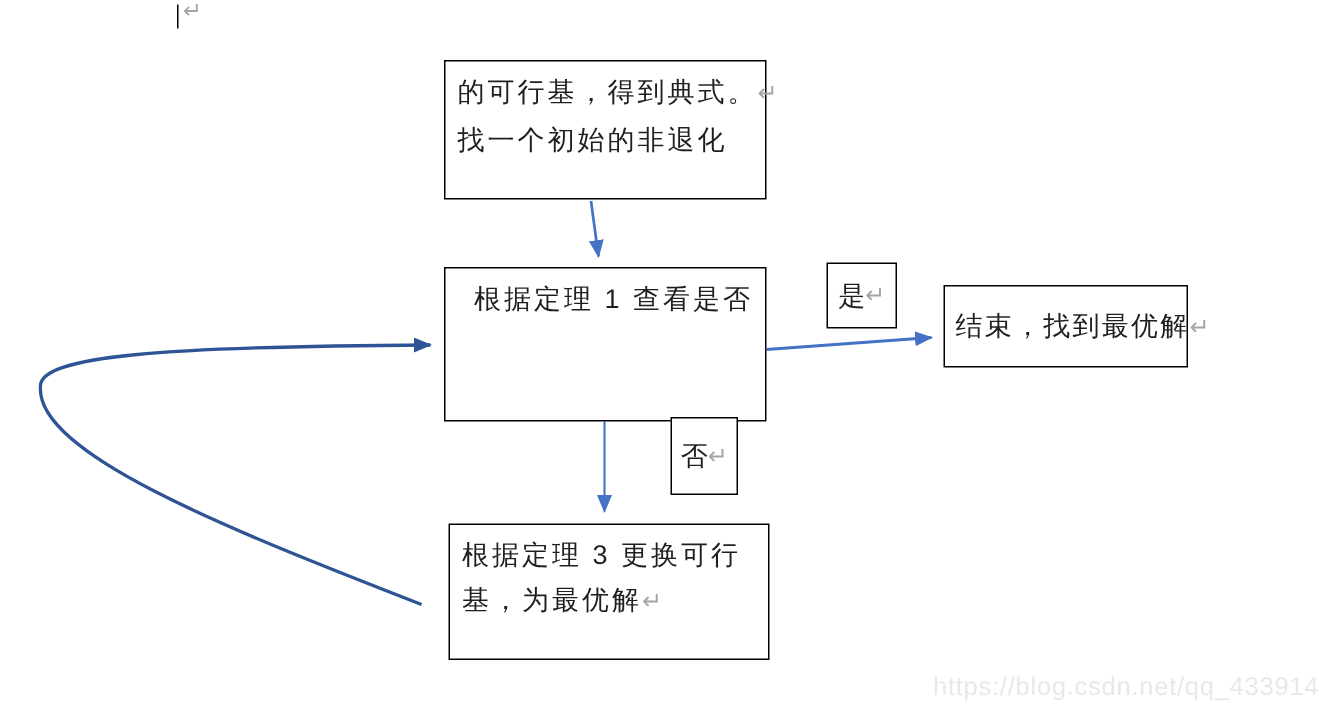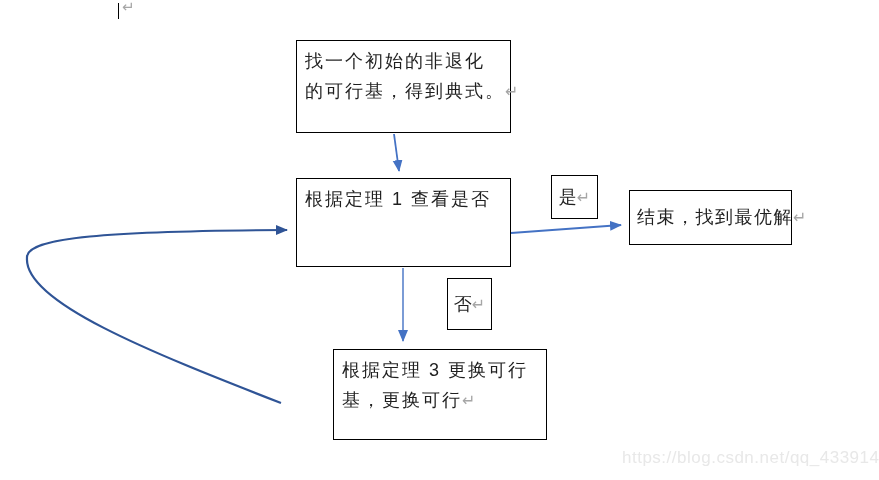--- a/index.html
+++ b/index.html
@@ -95,42 +95,42 @@
 
     <path d="M403,268 L403,341" fill="none" stroke-width="1.4" marker-end="url(#arrow-light)" stroke="#4472C4"></path>
 
     <path d="M281,403 C150,352 24,302 27,258 C25,237 110,231 287,230" fill="none" stroke-width="2.2" marker-end="url(#arrow-dark)" stroke="#2F5496"></path>
   </svg>
 
   <div id="text-cursor"></div>
   <div id="cursor-eol">↵</div>
 
   <div class="fc-box" style="left:296px; top:40px; width:215px; height:93px;">
+    <div><span>的可行基，得到典式。</span><span class="eol">↵</span></div>
     <div>找一个初始的非退化</div>
-    <div><span>的可行基，得到典式。</span><span class="eol">↵</span></div>
   </div>
 
-  <div class="fc-box" style="left:296px; top:178px; width:215px; height:89px;">
+  <div class="fc-box" style="left:296px; top:178px; width:215px; height:103px;text-align:right;">
     <div>根据定理 1 查看是否</div>
   </div>
 
   <div class="fc-label" style="left:551px; top:175px; width:47px; height:44px;">
     <span>是</span>
       <span class="eol">↵</span>
   </div>
 
   <div class="fc-box" style="left:629px; top:190px; width:163px; height:55px; padding-top:11px; padding-left:7px; letter-spacing:1.5px;">
     <span>结束，找到最优解</span><span class="eol">↵</span>
   </div>
 
   <div class="fc-label" style="left:447px; top:278px; width:45px; height:52px;">
     <span>否</span>
       <span class="eol">↵</span>
   </div>
 
-  <div class="fc-box" style="left:299px; top:349px; width:214px; height:91px;margin-left:34px;">
+  <div class="fc-box" style="left:299px; top:349px; width:214px; height:91px;">
     <div>根据定理 3 更换可行</div>
-    <div><span>基，更换可行</span><span class="eol">↵</span></div>
+    <div><span>基，为最优解</span><span class="eol">↵</span></div>
   </div>
 
   <div id="watermark">https://blog.csdn.net/qq_43391414</div>
 
 </div>
 
 </body></html>

